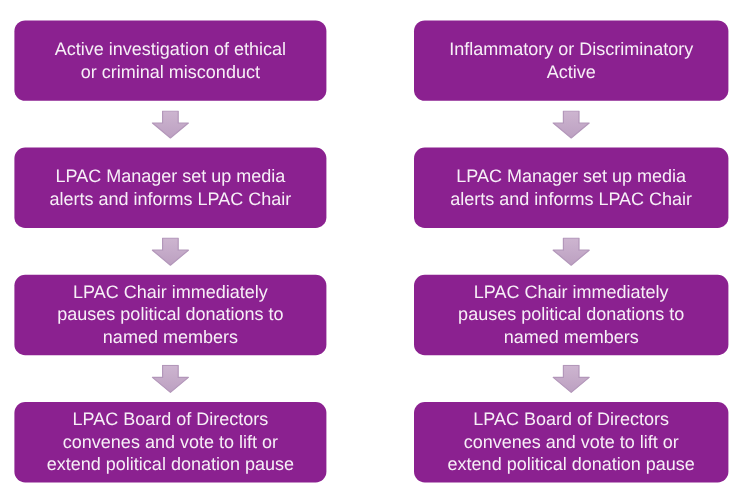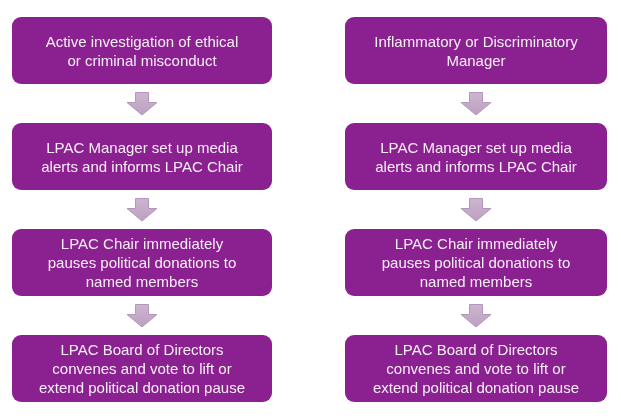--- a/index.html
+++ b/index.html
@@ -87,21 +87,21 @@
       </svg>
     </div>
 
     <div class="box">LPAC Board of Directors
 convenes and vote to lift or
 extend political donation pause</div>
   </div>
 
   <div class="column col-right">
     <div class="box">Inflammatory or Discriminatory
-Manager</div>
+Active</div>
 
     <div class="arrow-wrap">
       <svg width="32" height="24" viewBox="0 0 32 24">
         <polygon points="9.5,0.5 22.5,0.5 22.5,10.5 31,10.5 16,23 1,10.5 9.5,10.5" fill="url(#arrowGrad)" stroke="var(--arrow-stroke)" stroke-width="1" stroke-linejoin="round"></polygon>
       </svg>
     </div>
 
     <div class="box">LPAC Manager set up media
 alerts and informs LPAC Chair</div>
 

